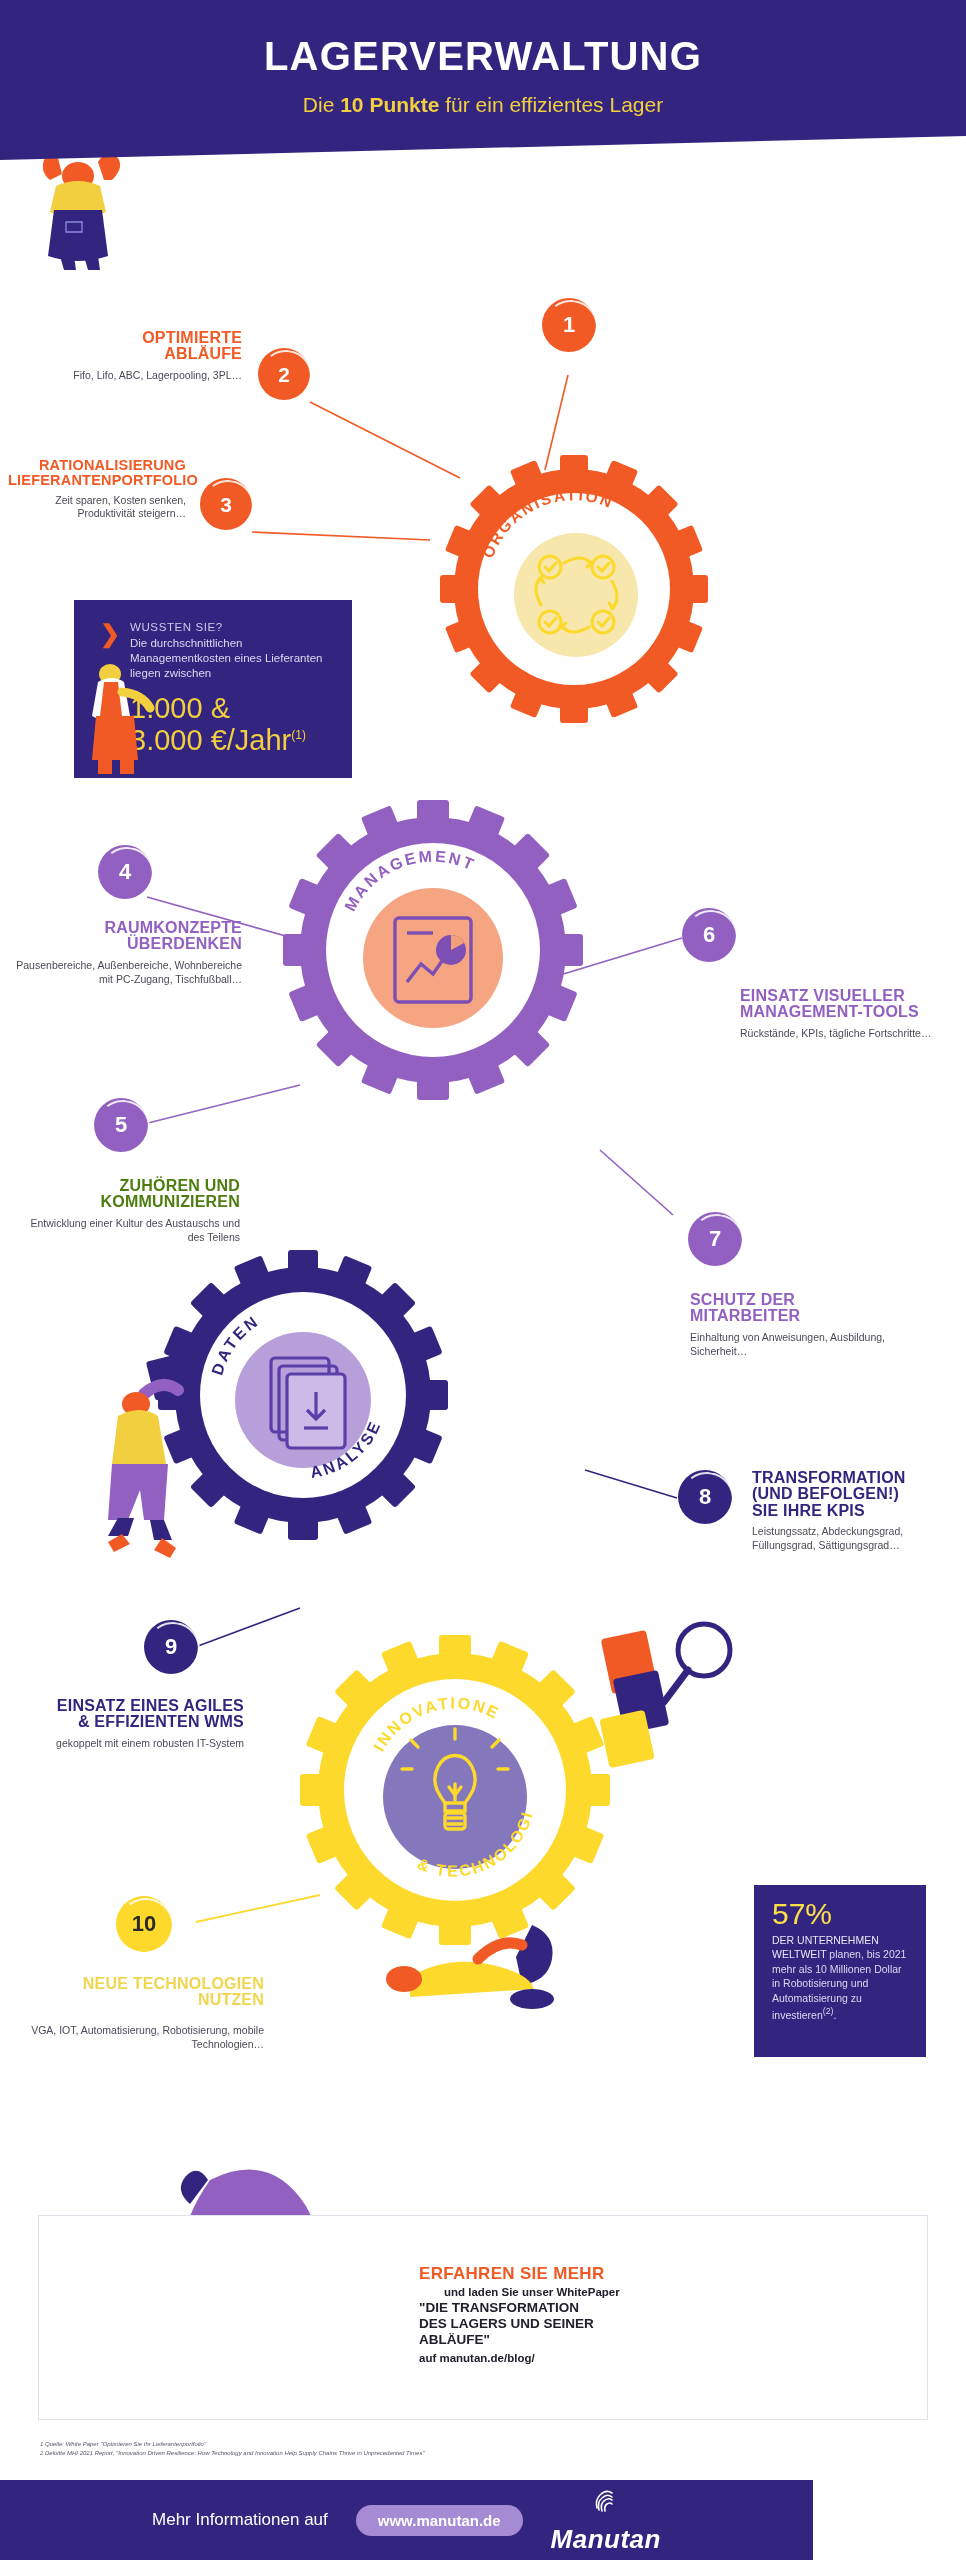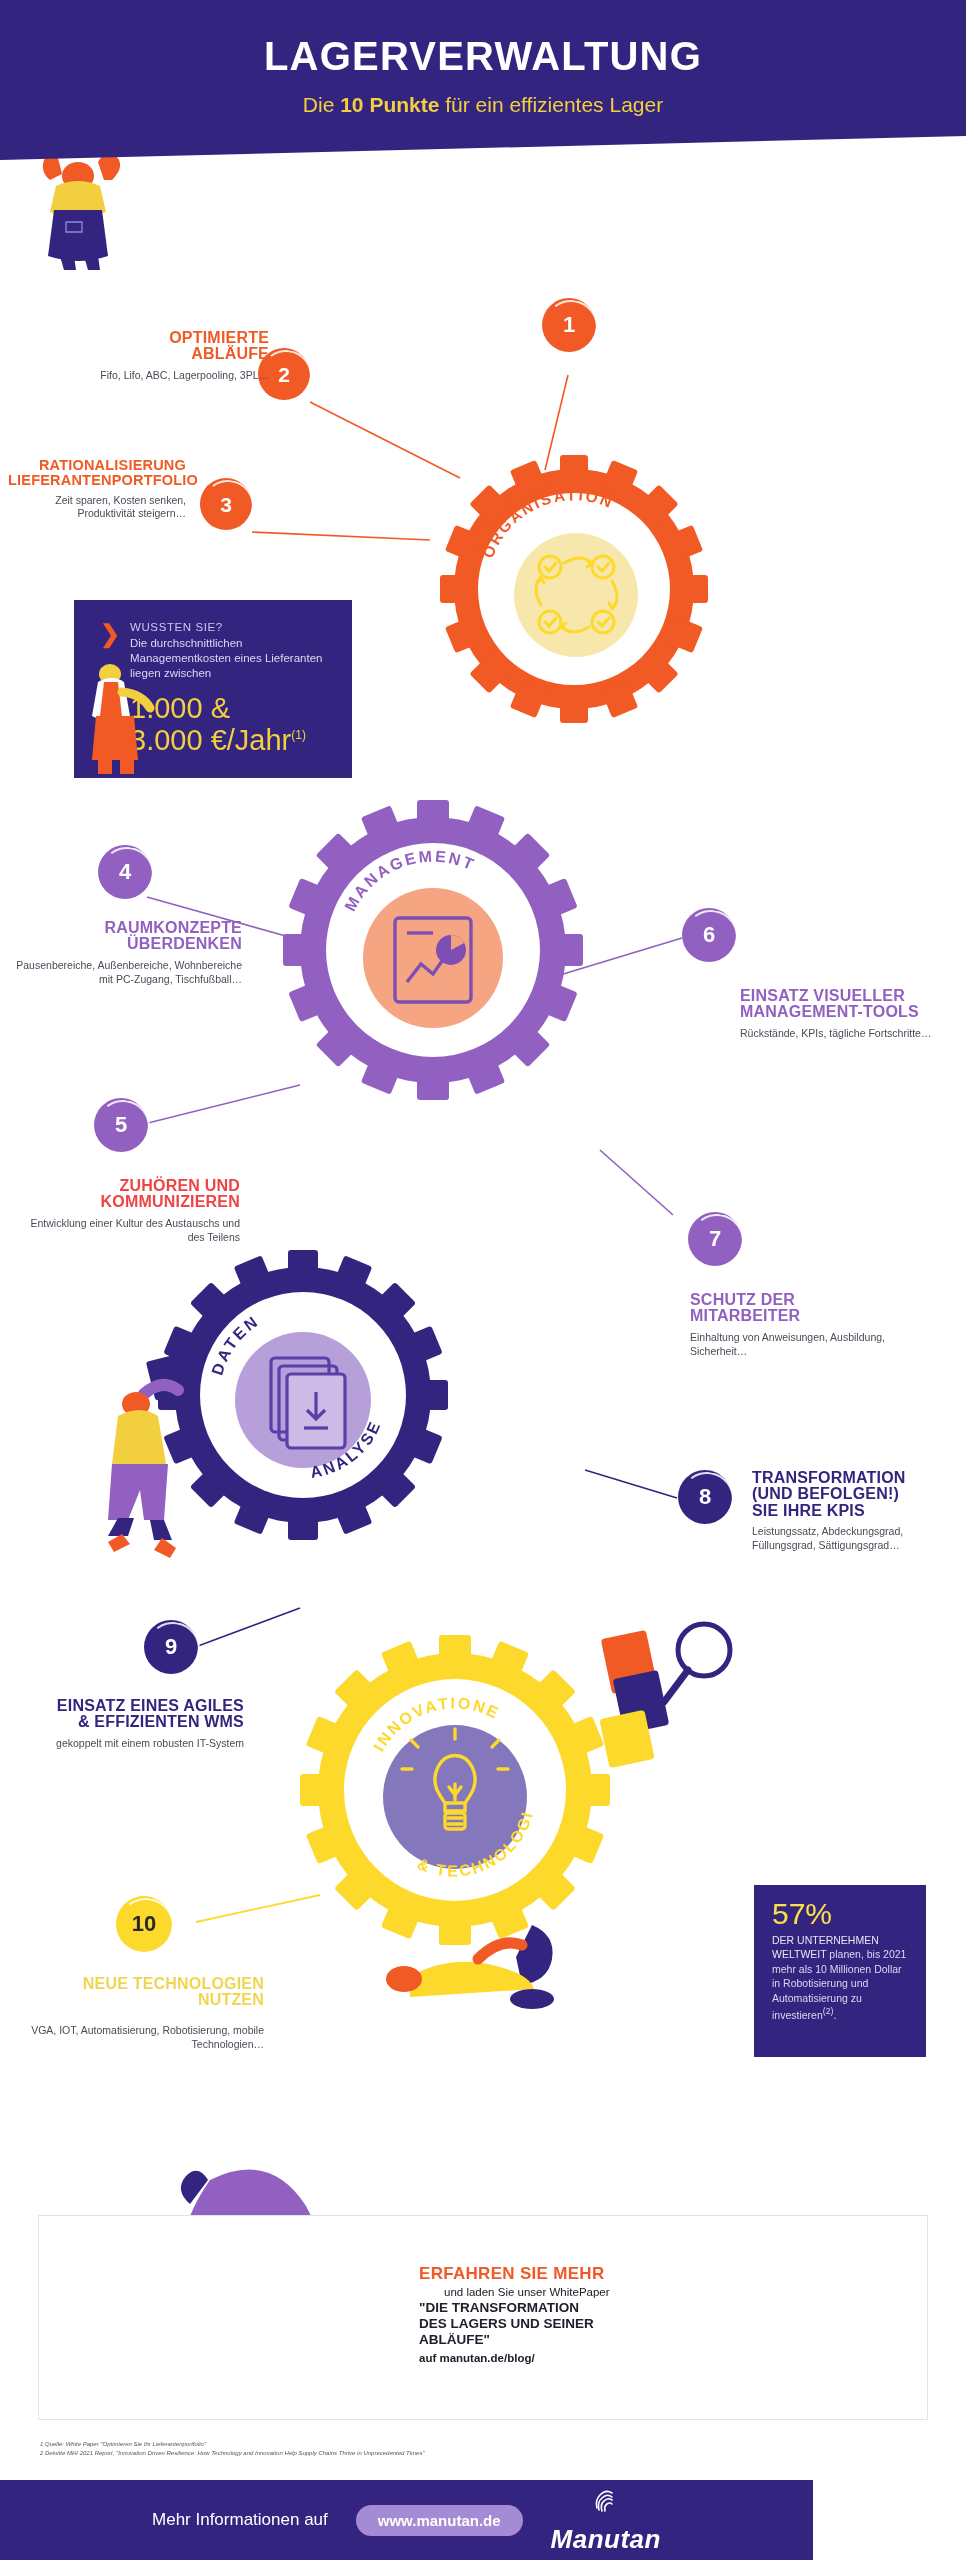--- a/index.html
+++ b/index.html
@@ -73,21 +73,21 @@
 
   #sources{left:40px; top:2440px; width:860px;}
   #sources div{font-size:6px; color:#55556a; line-height:1.55; font-style:italic;}
 
   
   #cta-box{
     left:38px; top:2215px; width:890px; height:205px;
     background:#fff; border:1px solid #e2e2ea; box-sizing:border-box;
   }
   #cta-title{font-size:17px; font-weight:bold; color:#f15a24; letter-spacing:.3px;}
-  #cta-line1{font-size:11.5px; font-weight:normal; color:#20202c; margin-top:2px;padding-left:25px;}
+  #cta-line1{font-size:11.5px; font-weight:bold; color:#20202c; margin-top:2px;padding-left:25px;}
   #cta-quote{font-size:13.5px; font-weight:bold; color:#20202c; line-height:1.18; margin-top:2px;}
   #cta-url{font-size:11.5px; font-weight:bold; color:#20202c; margin-top:4px;}
 
   
   #stat1{left:74px; top:600px; width:278px; height:178px;}
   #stat1 .arrow{position:absolute; left:26px; top:22px; font-size:24px; color:#f15a24; font-weight:bold; line-height:1;}
   #stat1 .k{position:absolute; left:56px; top:21px; font-size:11.5px; color:#cfc8ea; letter-spacing:.6px;}
   #stat1 .t{position:absolute; left:56px; top:36px; width:210px; font-size:11.5px; line-height:1.32; color:#dcd7f0;}
   #stat1 .big{position:absolute; left:56px; top:92px; font-size:29px; color:#f2cf3e; line-height:1.12; font-weight:normal;}
   #stat1 .big sup{font-size:12px;}
@@ -352,21 +352,21 @@
     <path d="M106 234 l4 22 h16 l-8 -22 z" fill="#33257f"></path>
   </svg>
 
   <div class="num orange" style="left:542px; top:298px; width:54px; height:54px; font-size:22px;">
       <span>1</span>
     </div>
 
   <div class="num orange" style="left:258px; top:348px; width:52px; height:52px; font-size:21px;">
       <span>2</span>
     </div>
-  <div class="abs r" style="left:70px; top:330px; width:172px;margin-left:27px;">
+  <div class="abs r" style="left:70px; top:330px; width:172px;">
     <div class="ttl s1" style="color:#f15a24;">
       <div>OPTIMIERTE</div>
       <div>ABLÄUFE</div>
     </div>
     <div class="sub" style="margin-top:6px;">Fifo, Lifo, ABC, Lagerpooling, 3PL…</div>
   </div>
 
   <div class="num orange" style="left:200px; top:478px; width:52px; height:52px; font-size:21px;">
       <span>3</span>
     </div>
@@ -404,21 +404,21 @@
       <div>RAUMKONZEPTE</div>
       <div>ÜBERDENKEN</div>
     </div>
     <div class="sub" style="margin-top:6px;">Pausenbereiche, Außenbereiche, Wohnbereiche mit PC-Zugang, Tischfußball…</div>
   </div>
 
   <div class="num purple" style="left:94px; top:1098px; width:54px; height:54px; font-size:22px;">
       <span>5</span>
     </div>
   <div class="abs r" style="left:20px; top:1178px; width:220px;">
-    <div class="ttl s1" style="color:#ef4444;">
+    <div class="ttl s1" style="color:#4d7c0f;">
       <div>ZUHÖREN UND</div>
       <div>KOMMUNIZIEREN</div>
     </div>
     <div class="sub" style="margin-top:6px;">Entwicklung einer Kultur des Austauschs und des Teilens</div>
   </div>
 
   <div class="num purple" style="left:682px; top:908px; width:54px; height:54px; font-size:22px;">
       <span>6</span>
     </div>
   <div class="abs l" style="left:740px; top:988px; width:226px;">

